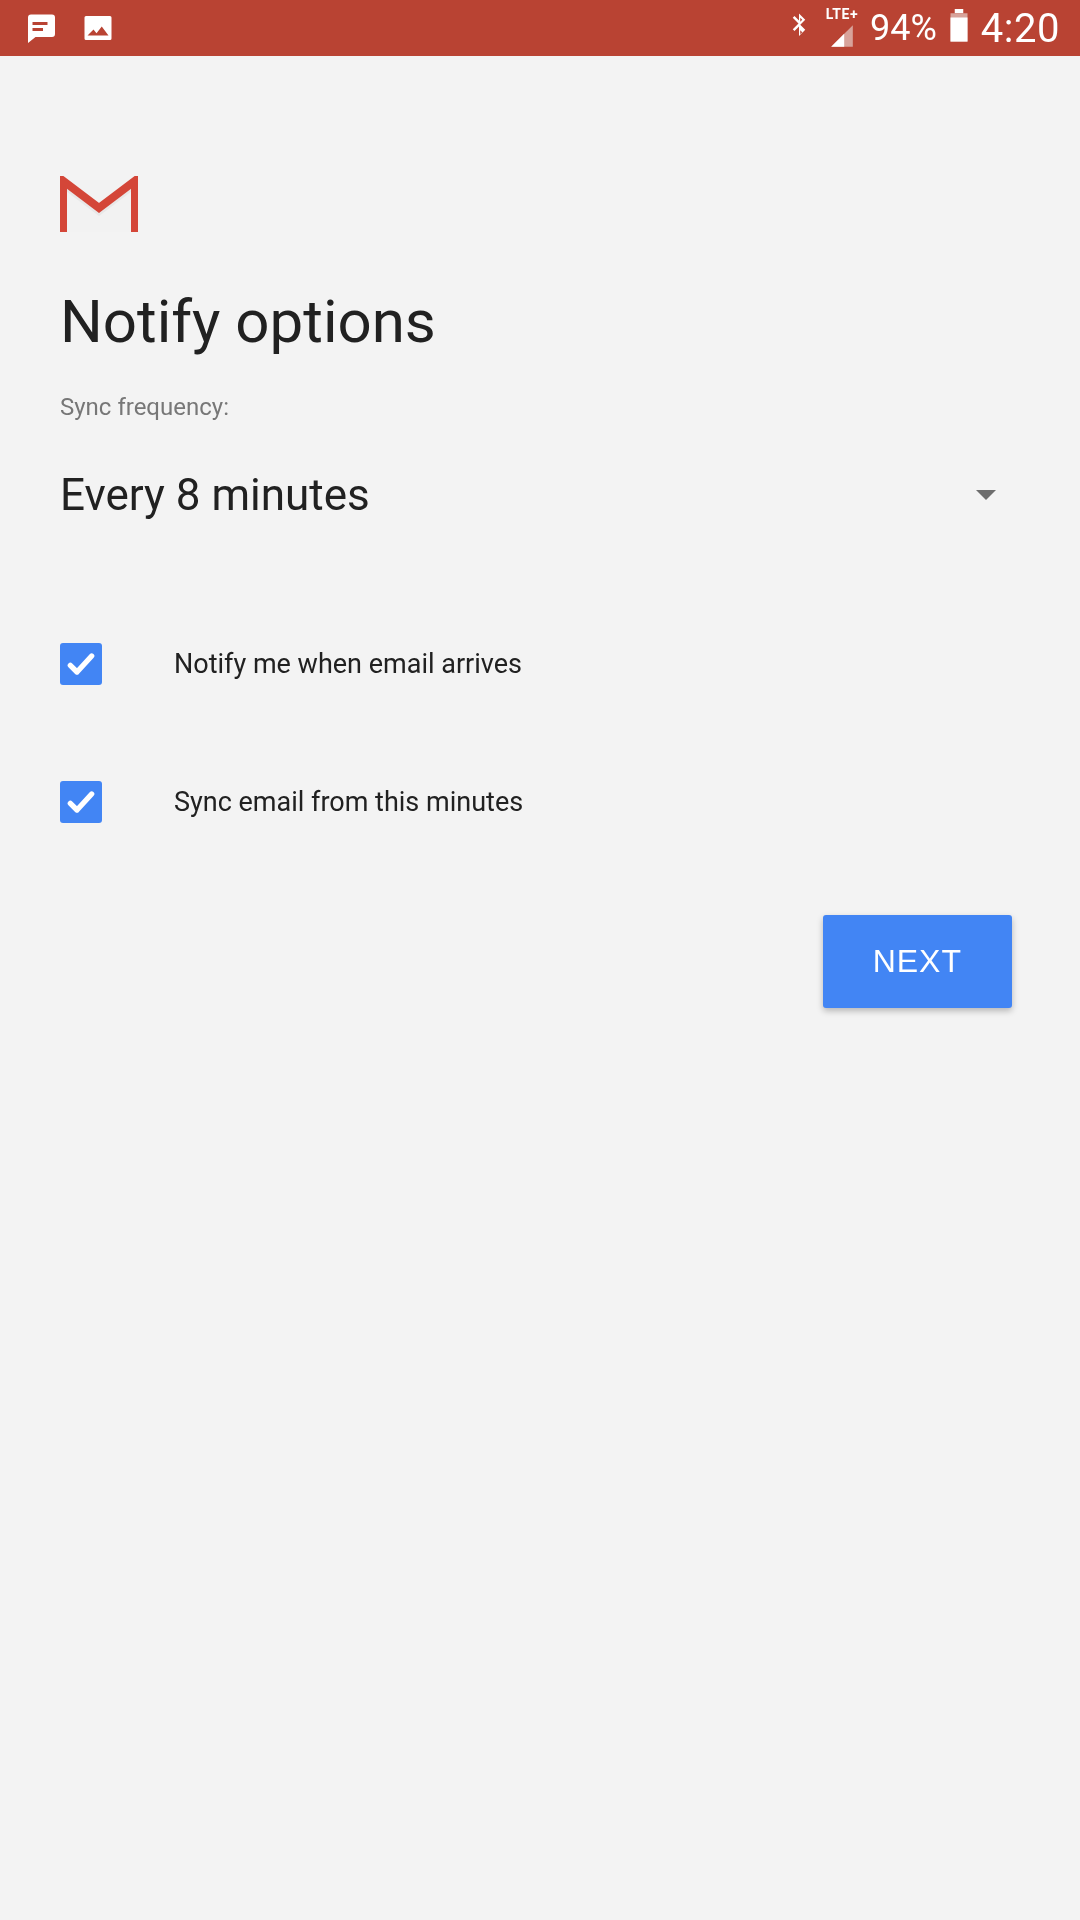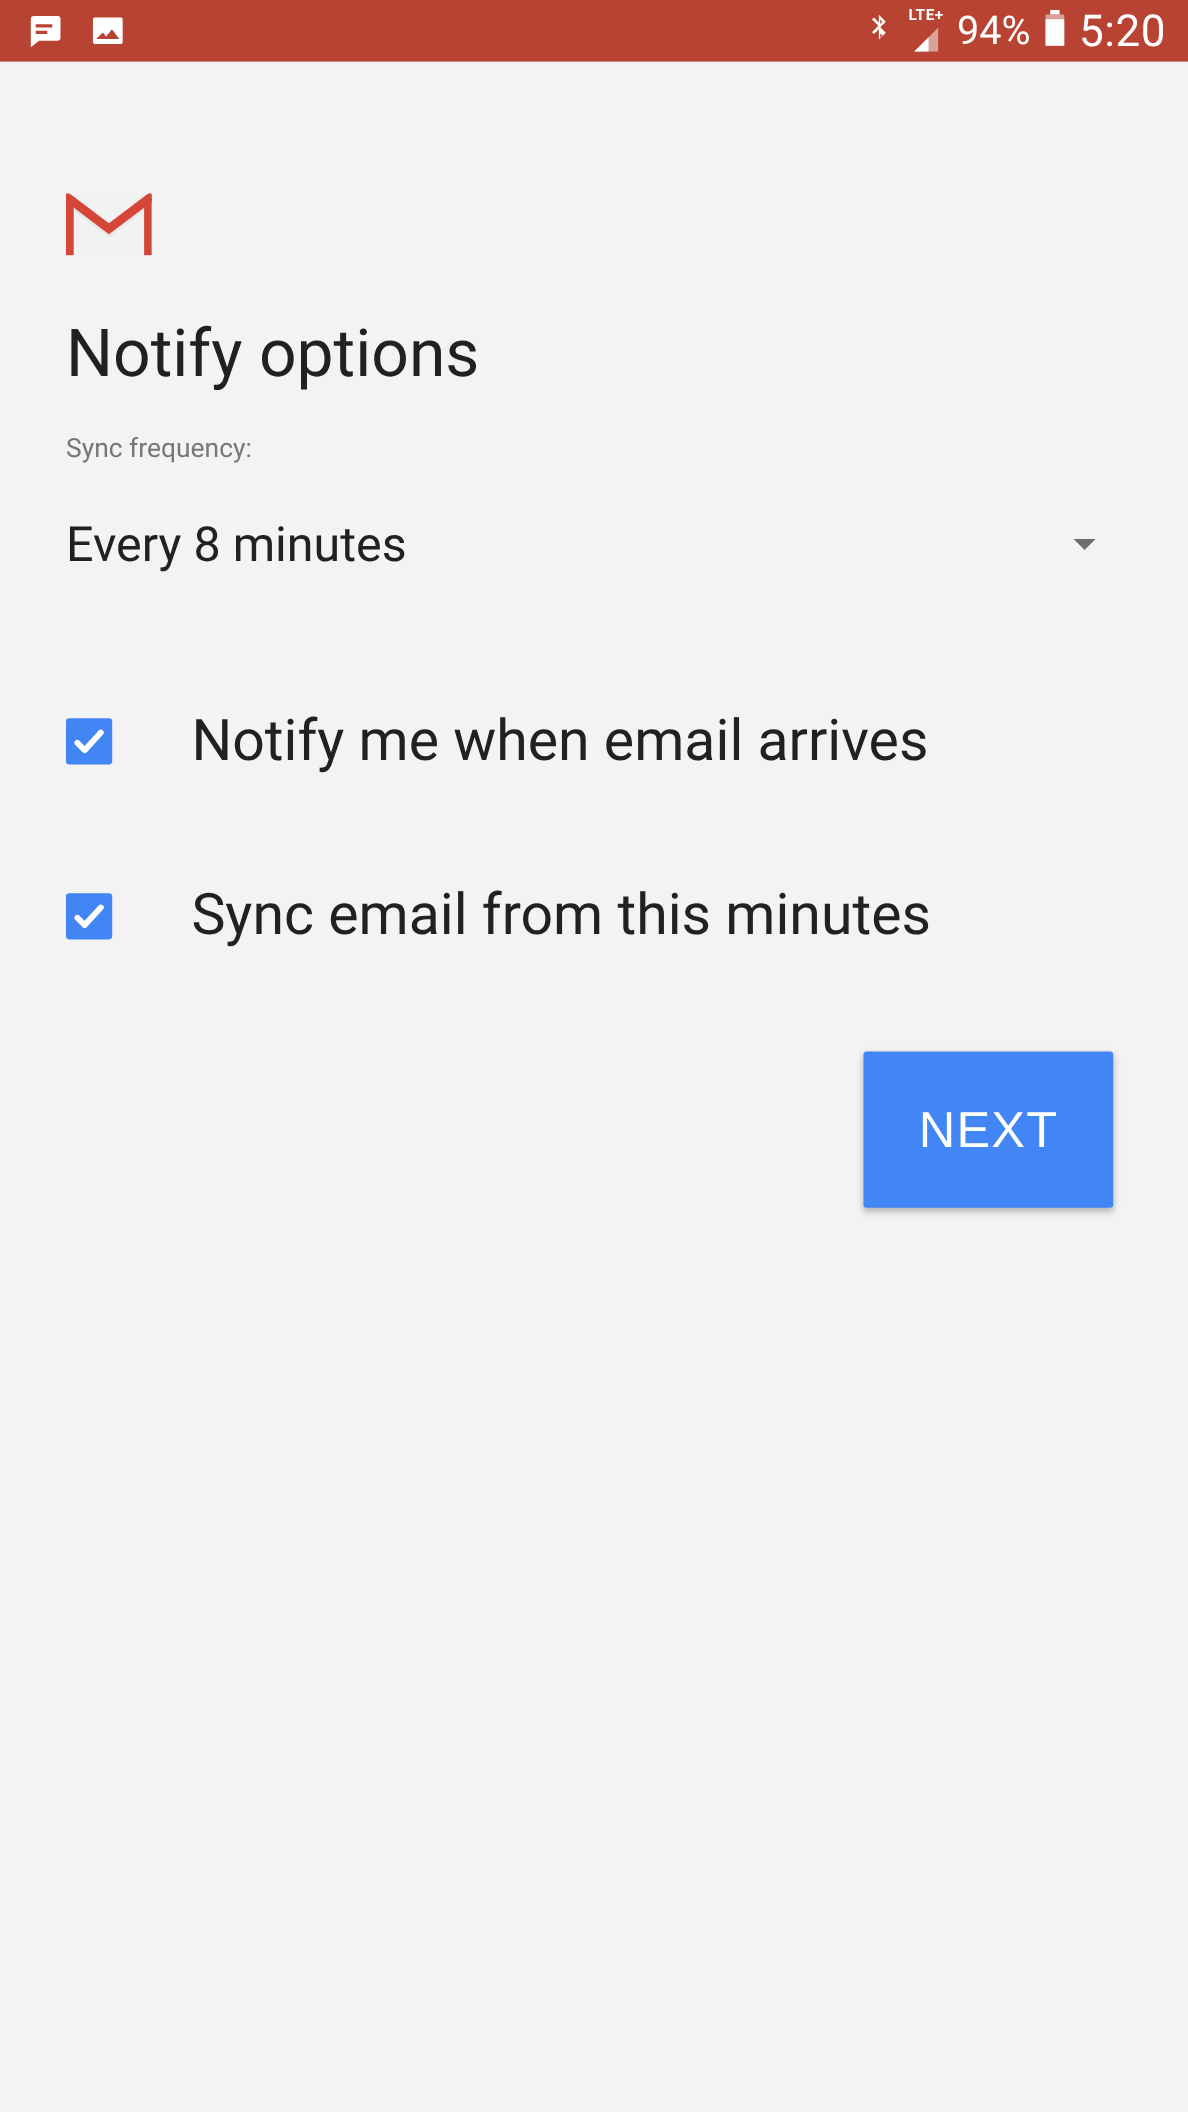--- a/index.html
+++ b/index.html
@@ -73,36 +73,36 @@
       width: 42px; height: 42px;
       background: #4285f4;
       border-radius: 3px;
       display: flex;
       align-items: center;
       justify-content: center;
       flex-shrink: 0;
       cursor: pointer;
     }
     .option-label {
-      font-size: 52px;
+      font-size: 27px;
       color: #212121;
       line-height: 1.2;
       padding-right: 60px;
     }
     .next-btn {
       margin-top: 44px;
       float: right;
       margin-right: 8px;
       background: #4285f4;
       color: #fff;
       border: none;
-      font-size: 46px;
+      font-size: 32px;
       font-weight: 500;
       letter-spacing: 1px;
-      padding: 44px 50px;
+      padding: 28px 50px;
       border-radius: 3px;
       cursor: pointer;
       box-shadow: 0 3px 6px rgba(0,0,0,0.25);
     }
   </style>
 </head>
 <body>
 
 <div class="statusbar">
   <div class="statusbar-left">
@@ -131,21 +131,21 @@
         </svg>
     </div>
     <span class="battery-pct">94%</span>
     <span>
       <svg viewBox="0 0 14 24" width="20" height="34">
           <rect x="4" y="0" width="6" height="3" fill="#fff"></rect>
           <rect x="1" y="3" width="12" height="20" fill="#d8a39b"></rect>
           <rect x="1" y="6" width="12" height="17" fill="#fff"></rect>
         </svg>
     </span>
-    <span class="clock">5:20</span>
+    <span class="clock">4:20</span>
   </div>
 </div>
 
 <div class="content">
   <div class="gmail-icon">
     <svg viewBox="0 0 78 60" width="78" height="60">
       <rect x="2" y="4" width="74" height="52" fill="#f2f2f2"></rect>
       <path d="M2 4 L39 32 L76 4 L76 12 L39 40 L2 12 Z" fill="#e8e8e8"></path>
       <path d="M2 4 L39 32 L76 4" fill="none" stroke="#d44638" stroke-width="8" stroke-linecap="square"></path>
       <rect x="0" y="4" width="7" height="52" fill="#d44638"></rect>

